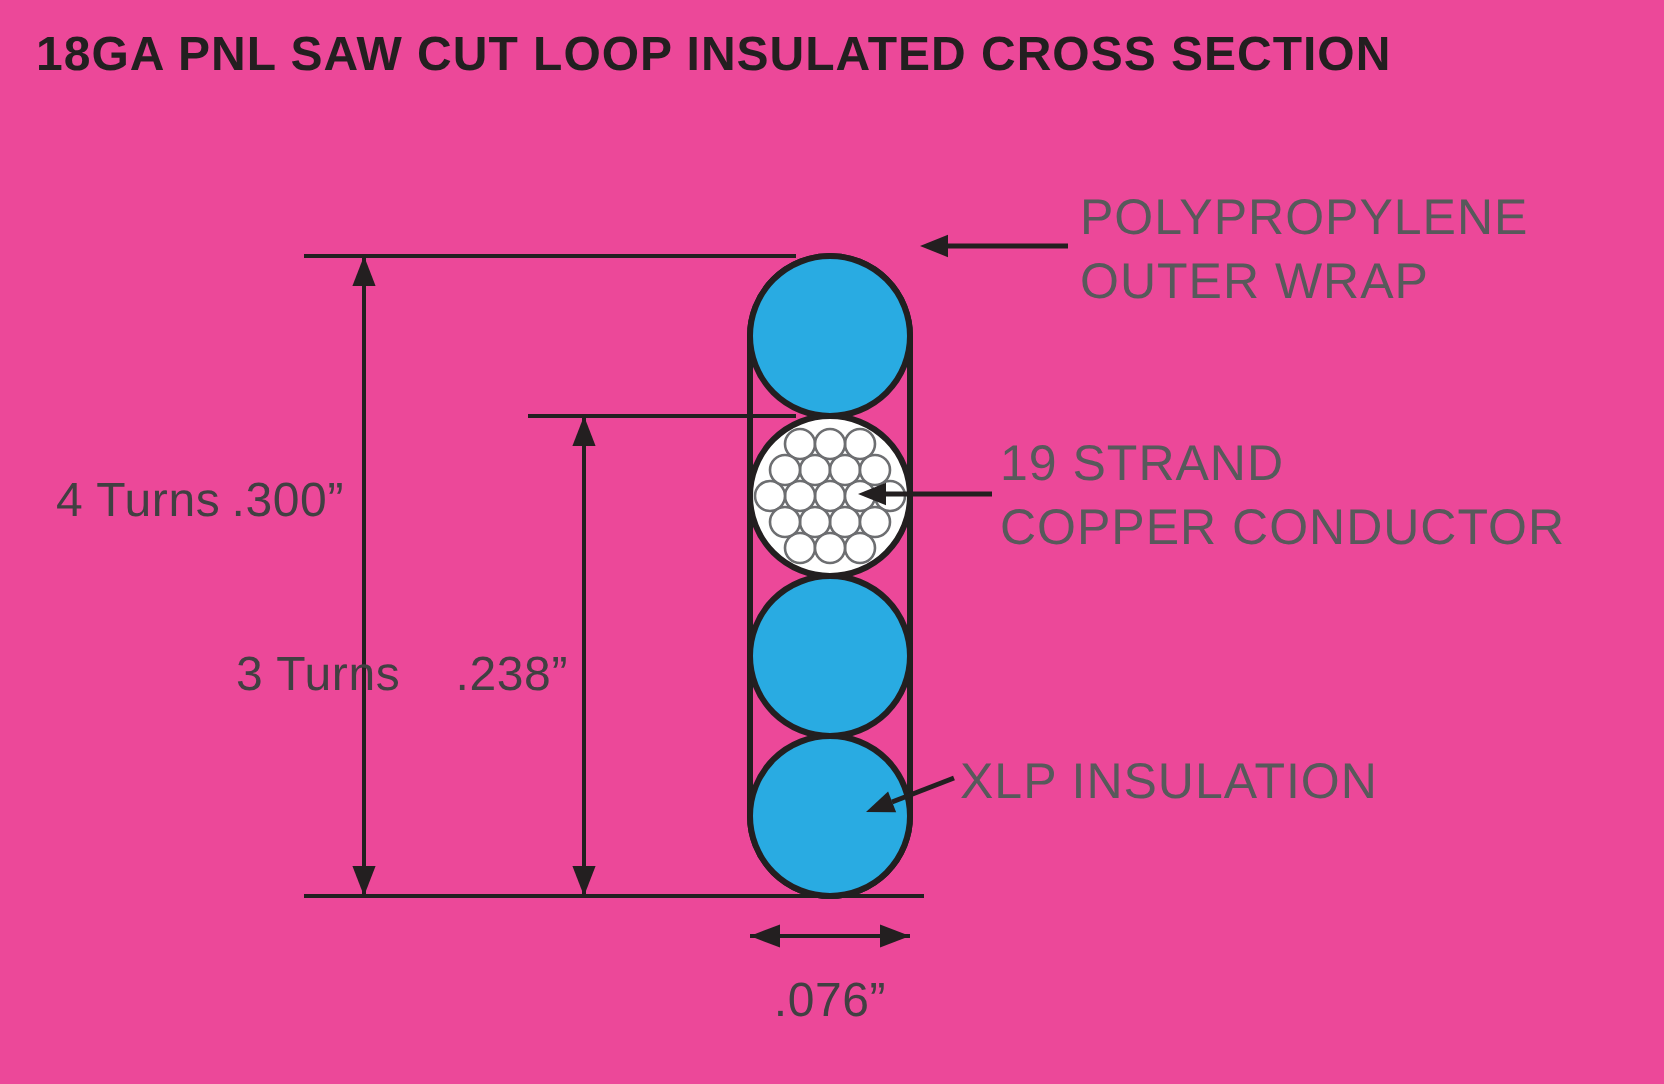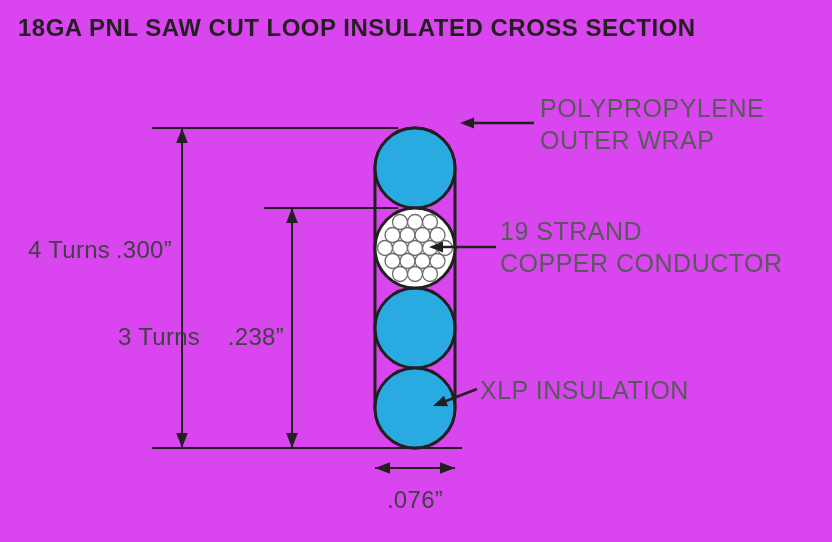--- a/index.html
+++ b/index.html
@@ -1,20 +1,20 @@
 <!DOCTYPE html>
 <html><head>
 <meta charset="utf-8">
 <style>
   html, body { margin: 0; padding: 0; background: #ffffff; }
   .page {
     position: relative;
     width: 832px;
     height: 542px;
-    background: #d946ef;
+    background: #ec4899;
     overflow: hidden;
     font-family: "Liberation Sans", sans-serif;
     text-align: center;
   }
   .title {
     position: absolute;
     left: 18px;
     top: 14px;
     margin: 0;
     font-size: 24px;

